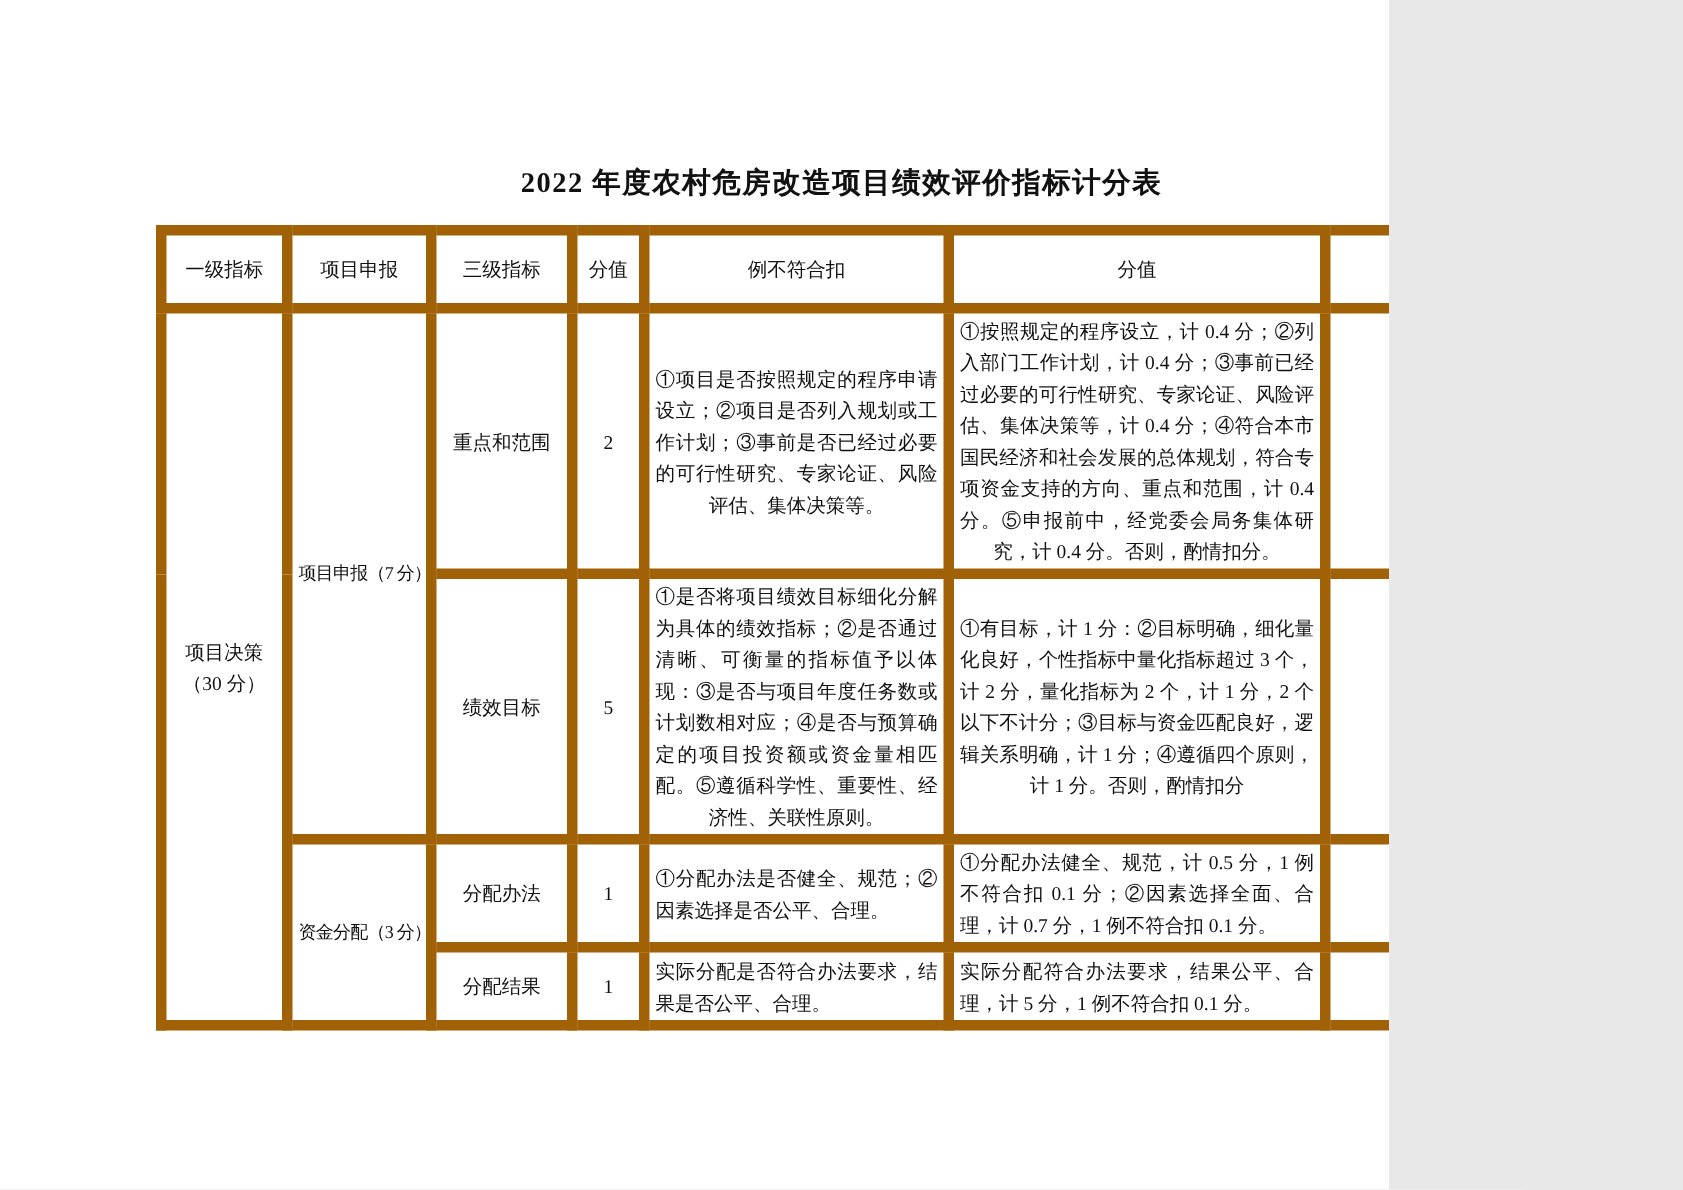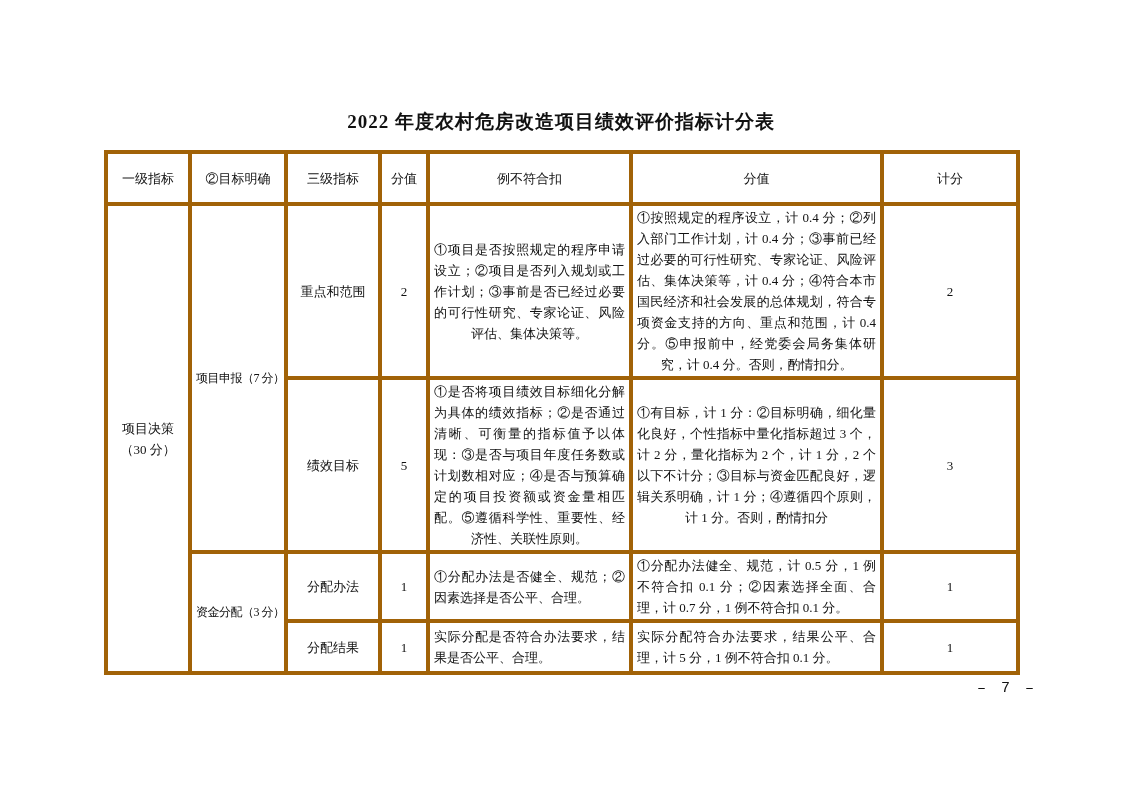--- a/index.html
+++ b/index.html
@@ -1,18 +1,18 @@
 <!DOCTYPE html>
 <html><head>
 <meta charset="utf-8">
 <style>
   html, body { margin: 0; padding: 0; background: #e8e8e8; }
   #page {
     position: relative;
-    width: 1122px;
+    width: 926px;
     height: 793px;
     background: #ffffff;
     font-family: "Liberation Serif", "DejaVu Serif", serif;
     color: #111111;
     overflow: hidden;
     text-decoration: underline;
   }
   #doc-title {
     position: absolute;
     top: 109px;
@@ -27,21 +27,21 @@
     position: absolute;
     left: 104px;
     top: 150px;
     width: 912px;
     border-collapse: collapse;
     table-layout: fixed;
     font-size: 13px;
     line-height: 21px;
   }
   #score-table th, #score-table td {
-    border: 4px solid #a16207;
+    border: 7px solid #a16207;
     padding: 1px 4px;
     vertical-align: middle;
     font-weight: normal;
     overflow: hidden;
   }
   #score-table tr.hdr  { height: 52px; }
   #score-table tr.r1   { height: 170px; }
   #score-table tr.r2   { height: 150px; }
   #score-table tr.r3   { height: 66px; }
   #score-table tr.r4   { height: 52px; }
@@ -73,21 +73,21 @@
         <col style="width:96px">
         <col style="width:94px">
       <col style="width:48px">
         <col style="width:203px">
         <col style="width:251px">
       <col style="width:136px">
     </colgroup>
     <tbody>
         <tr class="hdr">
       <th class="c">一级指标</th>
-      <th class="c">②目标明确</th>
+      <th class="c">项目申报</th>
       <th class="c">三级指标</th>
       <th class="c">分值</th>
       <th class="c">例不符合扣</th>
       <th class="c">分值</th>
       <th class="c">计分</th>
     </tr>
     <tr class="r1">
       <td class="c" rowspan="4">项目决策（30 分）</td>
       <td class="c grp" rowspan="2">项目申报（7 分）</td>
       <td class="c">重点和范围</td>

